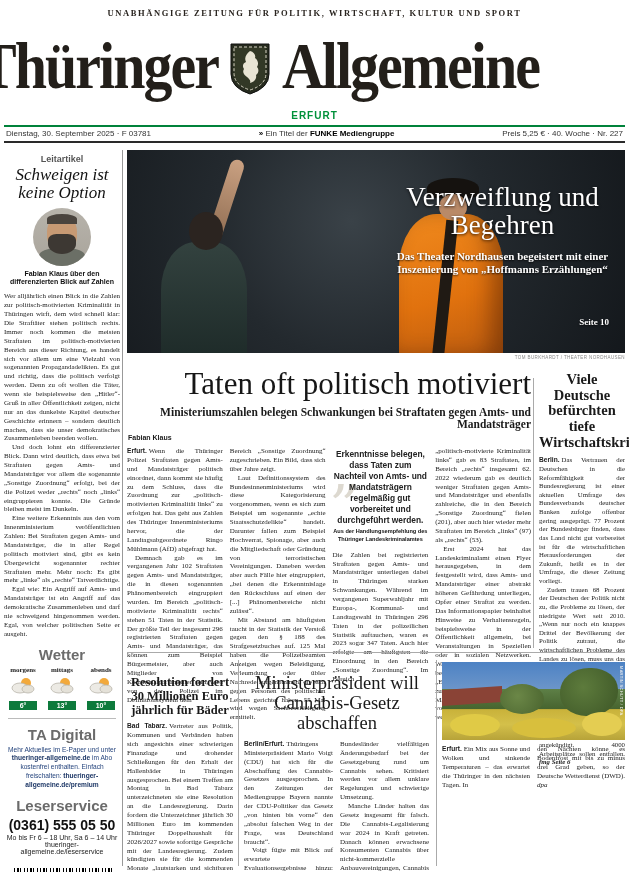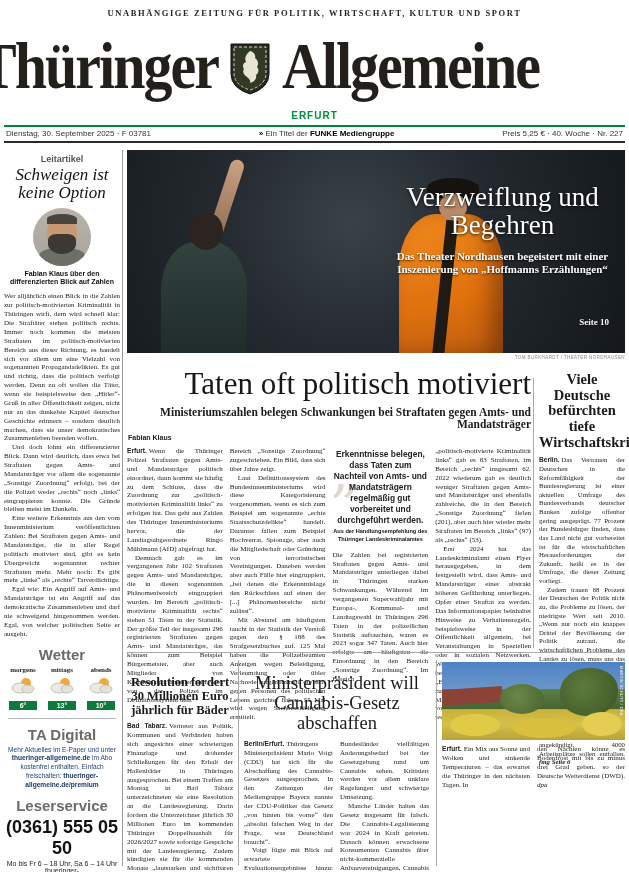--- a/index.html
+++ b/index.html
@@ -31,21 +31,21 @@
   .bodytext p{margin:0;}
   .bodytext p.ind{text-indent:8px;}
   .sb-h{text-align:center;font-size:15px;font-weight:bold;color:#6b6b6b;margin:7px 0 3px;}
   .wx-row{display:flex;justify-content:space-between;padding:0 2px;}
   .wx-col{width:34px;text-align:center;}
   .wx-lab{font-size:7px;font-weight:bold;}
   .wx-temp{display:inline-block;min-width:24px;background:#0d7a3c;color:#fff;font-size:7px;font-weight:bold;padding:1px 2px;margin-top:2px;}
   .wx-icon{width:26px;height:18px;margin:2px auto 0;}
   .tadig{font-family:"Liberation Sans",sans-serif;font-size:6.6px;line-height:1.35;text-align:center;color:#26457d;}
   .tadig b{color:#1d3766;}
-  .phone{text-align:center;font-family:"Liberation Sans",sans-serif;font-size:18px;font-weight:bold;color:#111;margin:1px 0;}
+  .phone{text-align:center;font-family:"Liberation Sans",sans-serif;font-size:14px;font-weight:bold;color:#111;margin:1px 0;}
   .hours{text-align:center;font-size:7px;color:#222;font-family:"Liberation Sans",sans-serif;}
   .barcode-wrap{margin-top:6px;position:relative;height:40px;}
   .bc-top{position:absolute;right:6px;top:10px;font-size:6.5px;letter-spacing:2px;font-family:"DejaVu Sans Mono",monospace;}
   .bc-bars{position:absolute;left:10px;right:6px;top:7px;height:24px;
     background:repeating-linear-gradient(90deg,#000 0 1px,#fff 1px 3px,#000 3px 5px,#fff 5px 6px,#000 6px 7px,#fff 7px 10px,#000 10px 11px,#fff 11px 13px);}
   .sb-div{height:1px;background:#bbb;margin:6px 4px;}
   .v-divider{top:150px;left:122px;width:1px;height:716px;background:#999;}
   
   .hero{top:150px;left:127px;width:498px;height:203px;overflow:hidden;background:
     radial-gradient(circle at 45% 35%, #3a4248 0%, #23292e 45%, #14181c 100%);}

